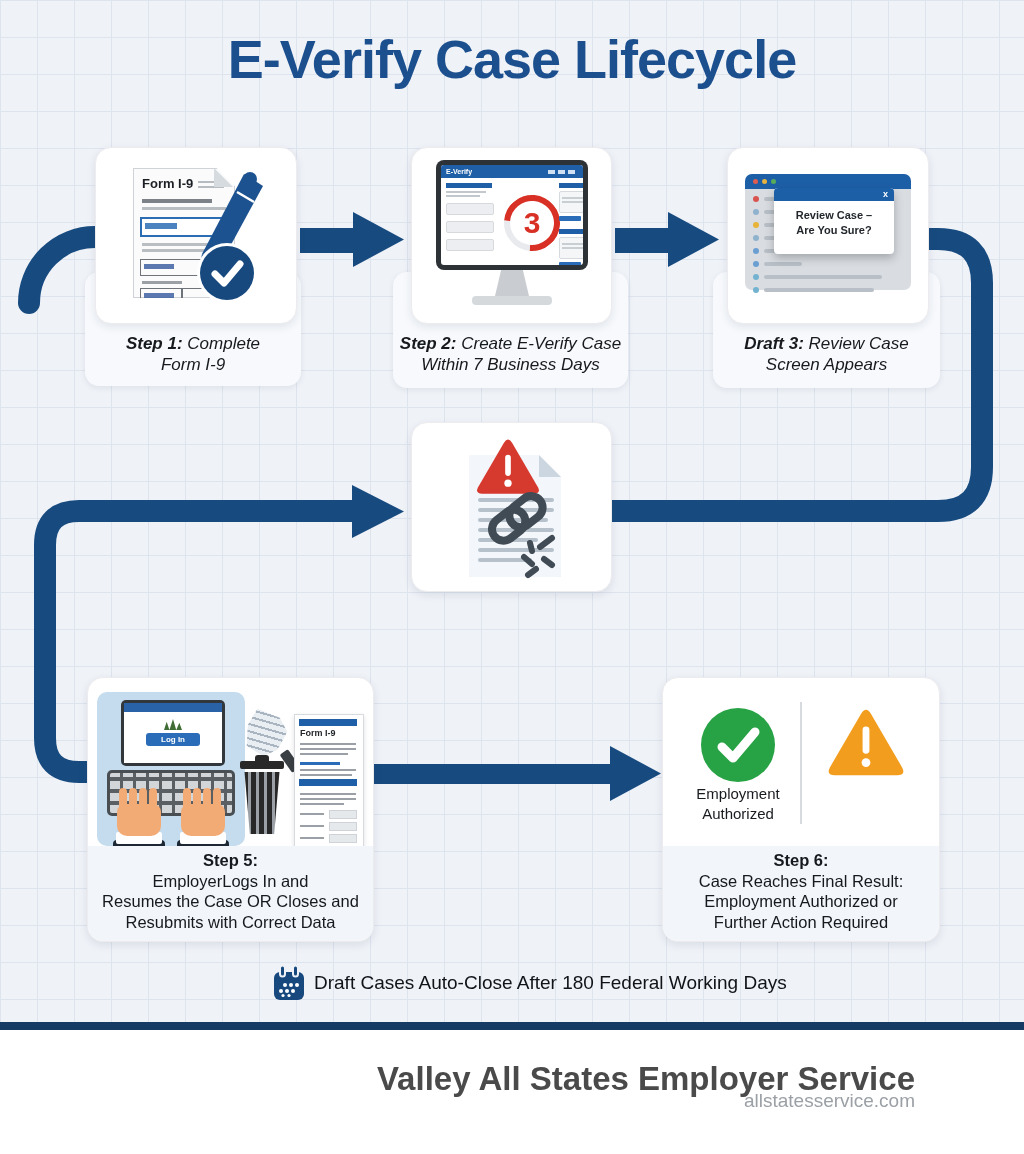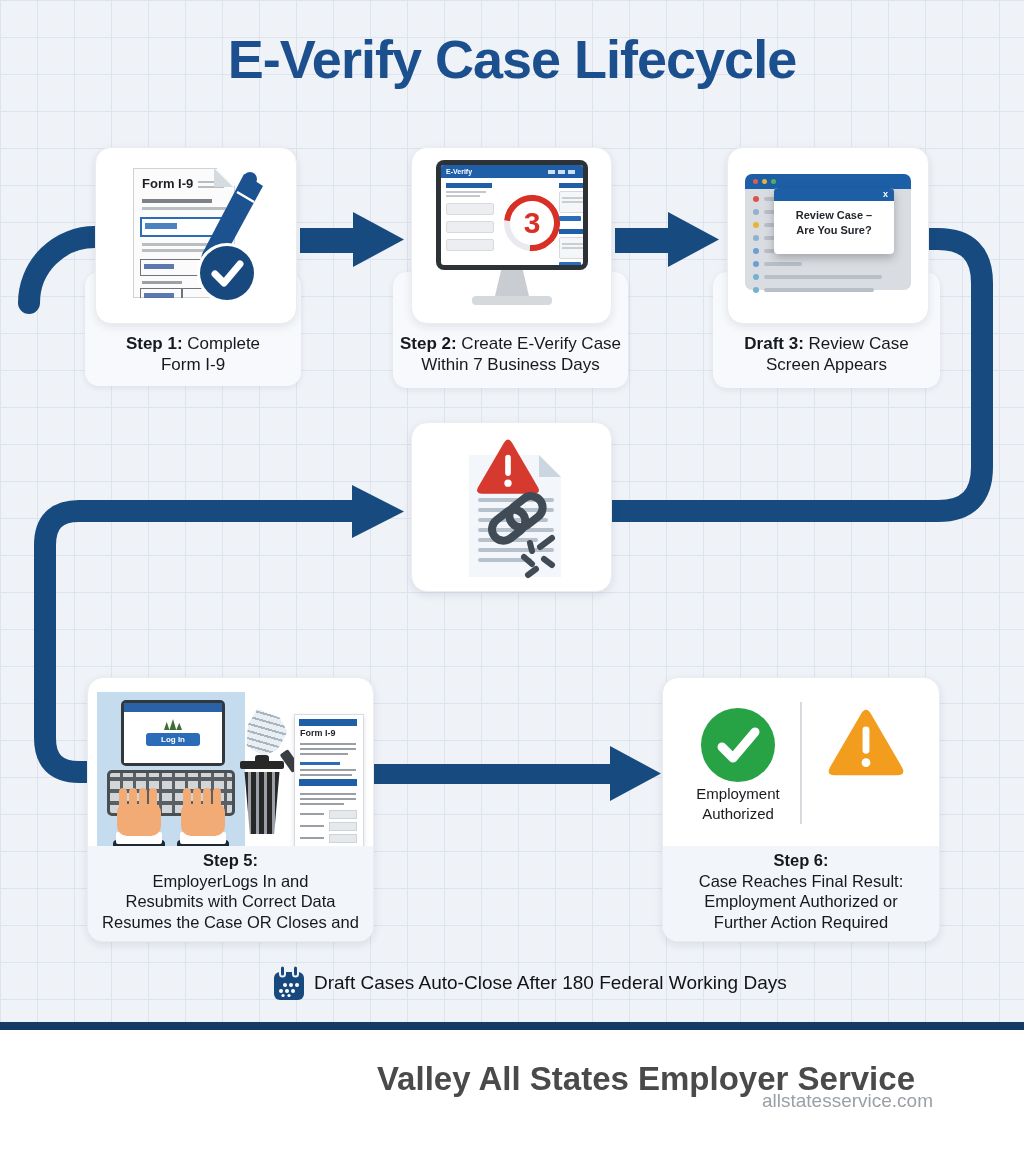--- a/index.html
+++ b/index.html
@@ -10,21 +10,21 @@
     background-image:linear-gradient(#dde4ee 1px,transparent 1px),
                      linear-gradient(90deg,#dde4ee 1px,transparent 1px);
     background-size:37px 37px;}
   .title{left:0;top:28px;width:1024px;text-align:center;font-size:54px;font-weight:bold;
          color:#1c4f8e;letter-spacing:-1px;margin:0;}
   svg.arrows{left:0;top:0;width:1024px;height:1154px;}
 
   
   .icard{background:#fff;border:1px solid #ececef;border-radius:16px;z-index:3;
          box-shadow:0 3px 8px rgba(30,50,80,.10);}
-  .panel{background:#f7f9fc;border-radius:14px;z-index:2;box-shadow:0 2px 6px rgba(30,50,80,.08);}
+  .panel{background:#f7f9fc;border-radius:14px;z-index:2;box-shadow:0 2px 6px rgba(30,50,80,.08);font-style:italic;}
   .steptext{width:100%;text-align:center;font-size:17px;color:#16191d;line-height:21px;}
   .steptext .b{font-weight:bold;}
   .s1c{left:95px;top:147px;width:200px;height:175px;}
   .s1p{left:85px;top:272px;width:216px;height:114px;}
   .s1p .steptext{padding-top:61px;}
   .s2c{left:411px;top:147px;width:199px;height:175px;}
   .s2p{left:393px;top:272px;width:235px;height:116px;}
   .s2p .steptext{padding-top:61px;}
   .s3c{left:727px;top:147px;width:200px;height:175px;}
   .s3p{left:713px;top:272px;width:227px;height:116px;}
@@ -105,21 +105,21 @@
   
   .doc4{left:57px;top:32px;width:92px;height:122px;background:#f3f7fb;border-radius:3px;
         clip-path:polygon(0 0,76% 0,100% 18%,100% 100%,0 100%);box-shadow:0 1px 3px rgba(0,0,0,.12);}
   .fold4{left:127px;top:32px;width:22px;height:22px;background:#ccd6e0;
          clip-path:polygon(0 0,100% 100%,0 100%);z-index:4;}
   .l4{position:absolute;left:9px;height:4px;background:#b6c1cc;border-radius:2px;}
   .tri4{left:62px;top:14px;width:68px;height:60px;z-index:5;}
   .chain4{left:0;top:0;width:199px;height:168px;z-index:5;}
 
   
-  .bluepanel{left:9px;top:14px;width:148px;height:154px;background:#c4dcee;border-radius:0;overflow:hidden;}
+  .bluepanel{left:9px;top:14px;width:148px;height:154px;background:#c4dcee;border-radius:10px;overflow:hidden;}
   .lt{position:absolute;left:24px;top:8px;width:104px;height:66px;background:#32373c;border-radius:5px;padding:3px;box-sizing:border-box;}
   .lt-d{width:100%;height:100%;background:#fff;overflow:hidden;}
   .lt-bar{height:9px;background:#2a62a8;}
   .lt-logo{margin:7px auto 3px;width:18px;height:11px;background:#3f6d33;
            clip-path:polygon(0 100%,15% 25%,30% 100%,50% 0,68% 100%,85% 35%,100% 100%);}
   .lt-btn{margin:2px auto;width:54px;height:13px;background:#2b6cb8;border-radius:3px;color:#fff;
           font-size:8px;font-weight:bold;display:flex;align-items:center;justify-content:center;}
   .kb{position:absolute;left:10px;top:78px;width:128px;height:46px;background:#5a5f64;border-radius:5px;
       border:3px solid #494e53;box-sizing:border-box;
       background-image:repeating-linear-gradient(90deg,transparent 0 10px,#5a5f64 10px 13px),
@@ -153,21 +153,21 @@
   .divider6{left:137px;top:24px;width:2px;height:122px;background:#d7dbdf;}
   .o-tri{left:162px;top:28px;width:82px;height:74px;}
   .lab{position:absolute;top:106px;width:132px;text-align:center;font-size:15px;line-height:20px;color:#181b1f;}
   .lab-l{left:9px;} .lab-r{left:136px;}
 
   
   .note-ic{left:272px;top:964px;width:34px;height:38px;}
   .note-tx{left:314px;top:972px;font-size:19px;color:#101418;}
   .divbar{left:0;top:1022px;width:1024px;height:8px;background:#153a64;}
   .f-co{left:0;top:1060px;width:915px;text-align:right;font-size:33px;font-weight:bold;color:#4a4a4a;}
-  .f-web{left:18px;top:1090px;width:915px;text-align:right;font-size:19px;color:#9ba0a6;}
+  .f-web{left:0;top:1090px;width:915px;text-align:right;font-size:19px;color:#9ba0a6;}
 </style>
 </head>
 <body>
 
 <div class="canvas">
   <div class="abs grid-bg"></div>
 
   <h1 class="abs title">E-Verify Case Lifecycle</h1>
 
   <svg class="abs arrows" viewBox="0 0 1024 1154">
@@ -407,22 +407,22 @@
       <div class="d5box" style="left:34px;top:95px;"></div>
       <span class="d5l" style="top:110px;width:24px;"></span>
       <div class="d5box" style="left:34px;top:107px;"></div>
       <span class="d5l" style="top:122px;width:24px;"></span>
       <div class="d5box" style="left:34px;top:119px;"></div>
     </div>
     <div class="cardfoot">
       <div class="steptext">
         <div class="b">Step 5:</div>
         <div>EmployerLogs In and</div>
+        <div>Resumes the Case OR Closes and</div>
         <div>Resubmits with Correct Data</div>
-        <div>Resumes the Case OR Closes and</div>
       </div>
     </div>
   </div>
 
   <div class="abs bigcard s6card">
     <div class="abs g-circle">
       <svg viewBox="0 0 74 74" width="74" height="74">
         <polyline points="21,39 32,50 54,24" fill="none" stroke="#fff" stroke-width="9" stroke-linecap="round" stroke-linejoin="round"></polyline>
       </svg>
     </div>

